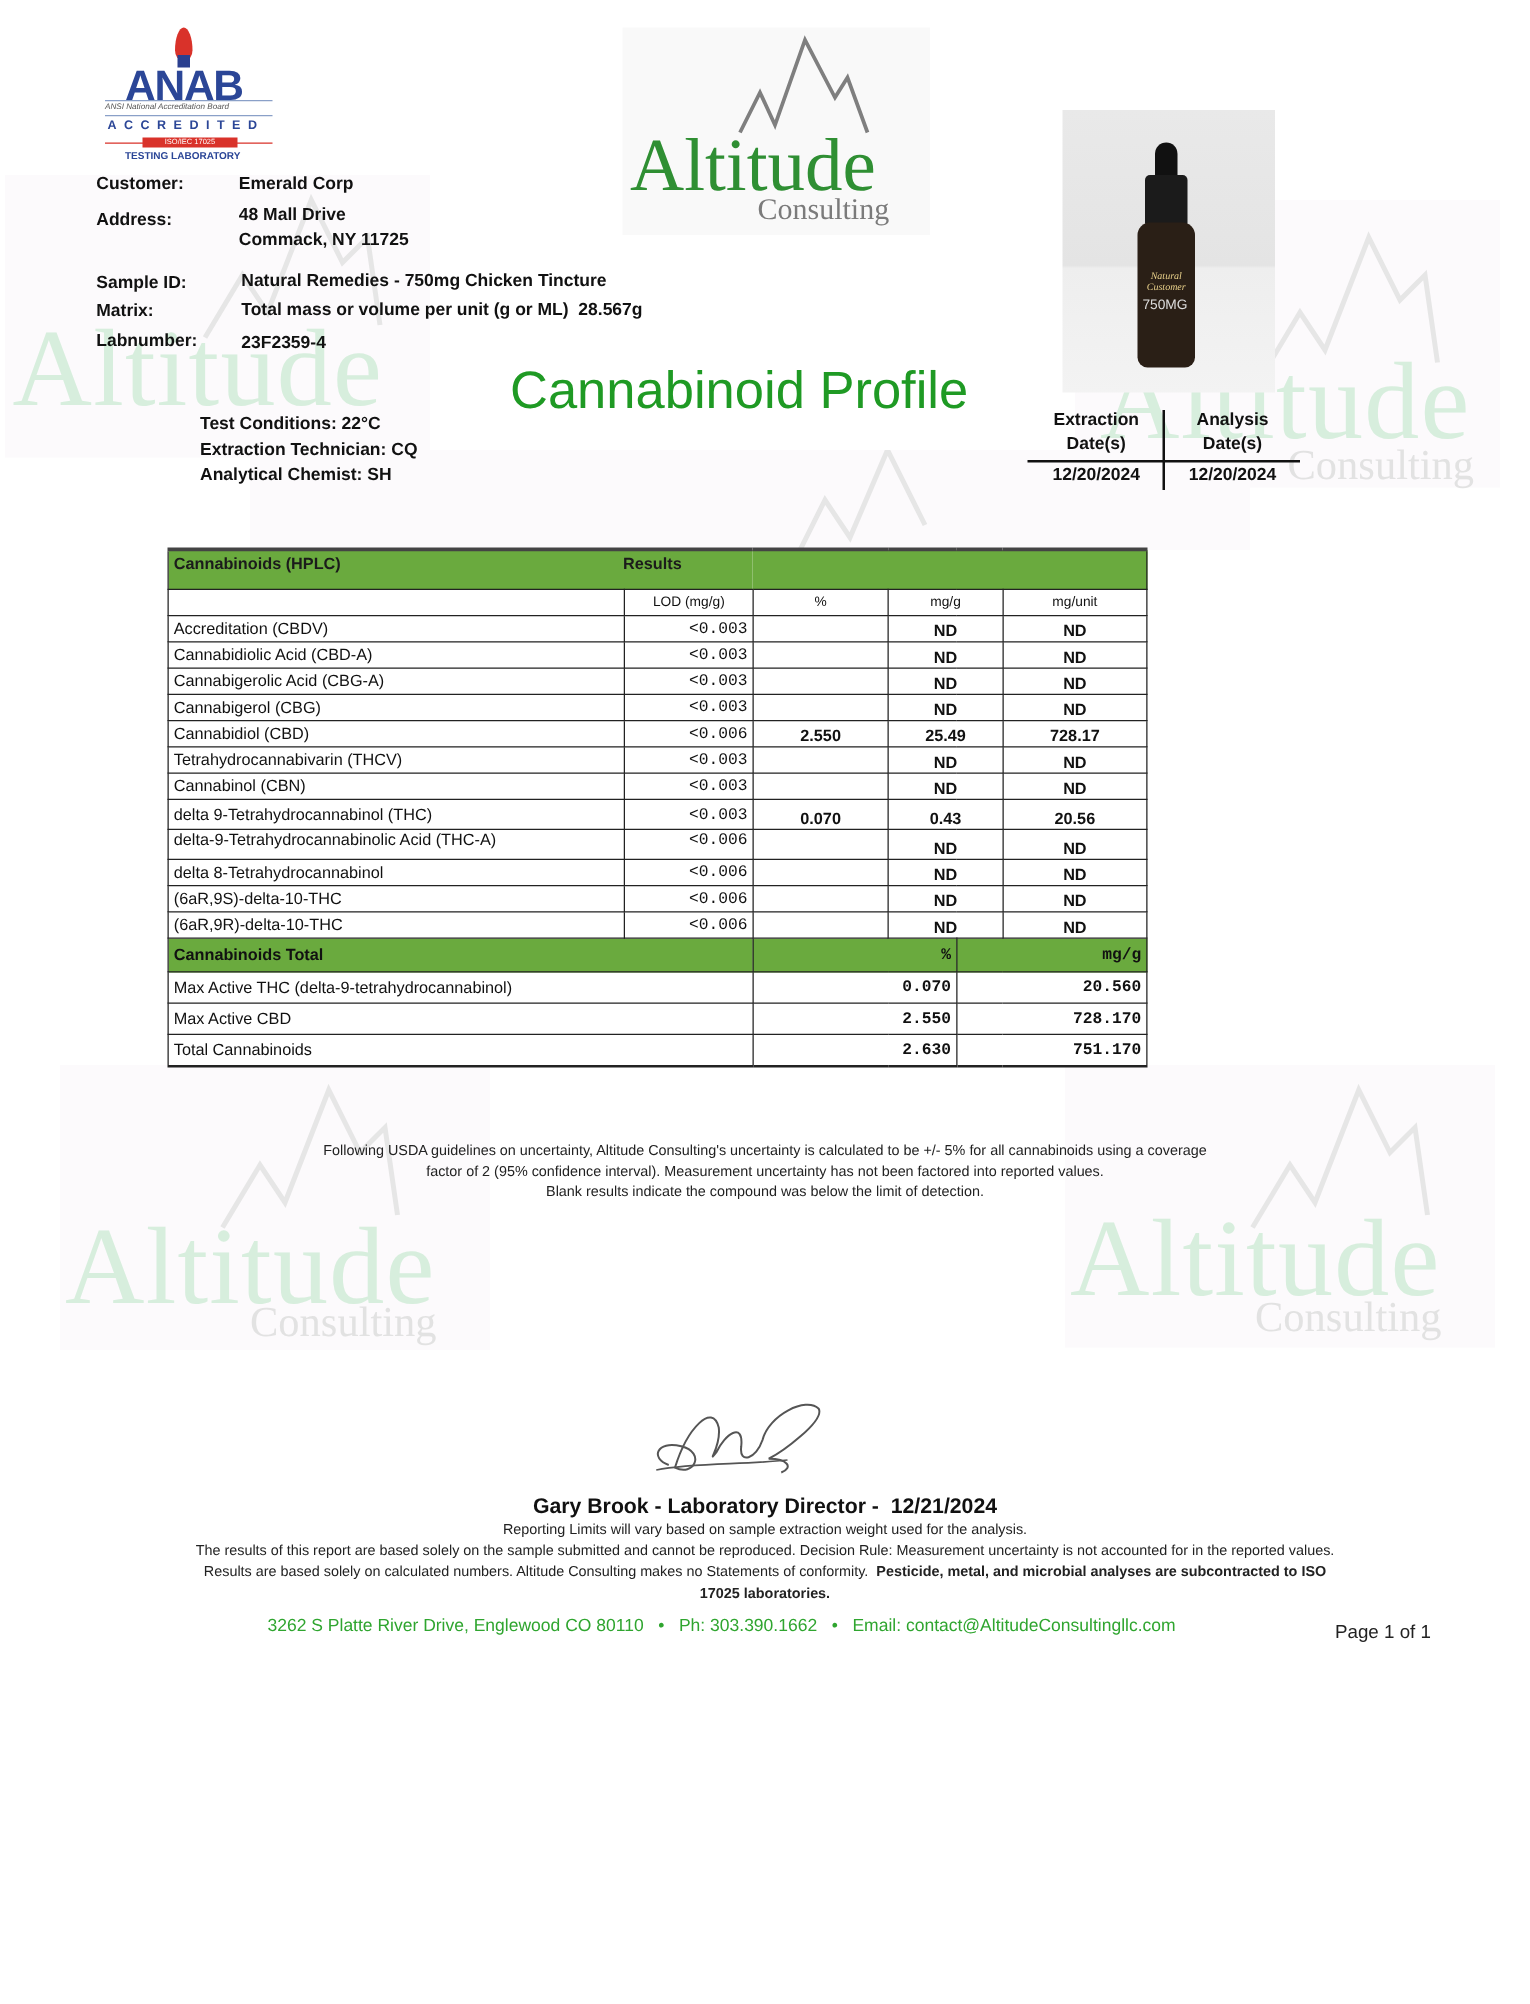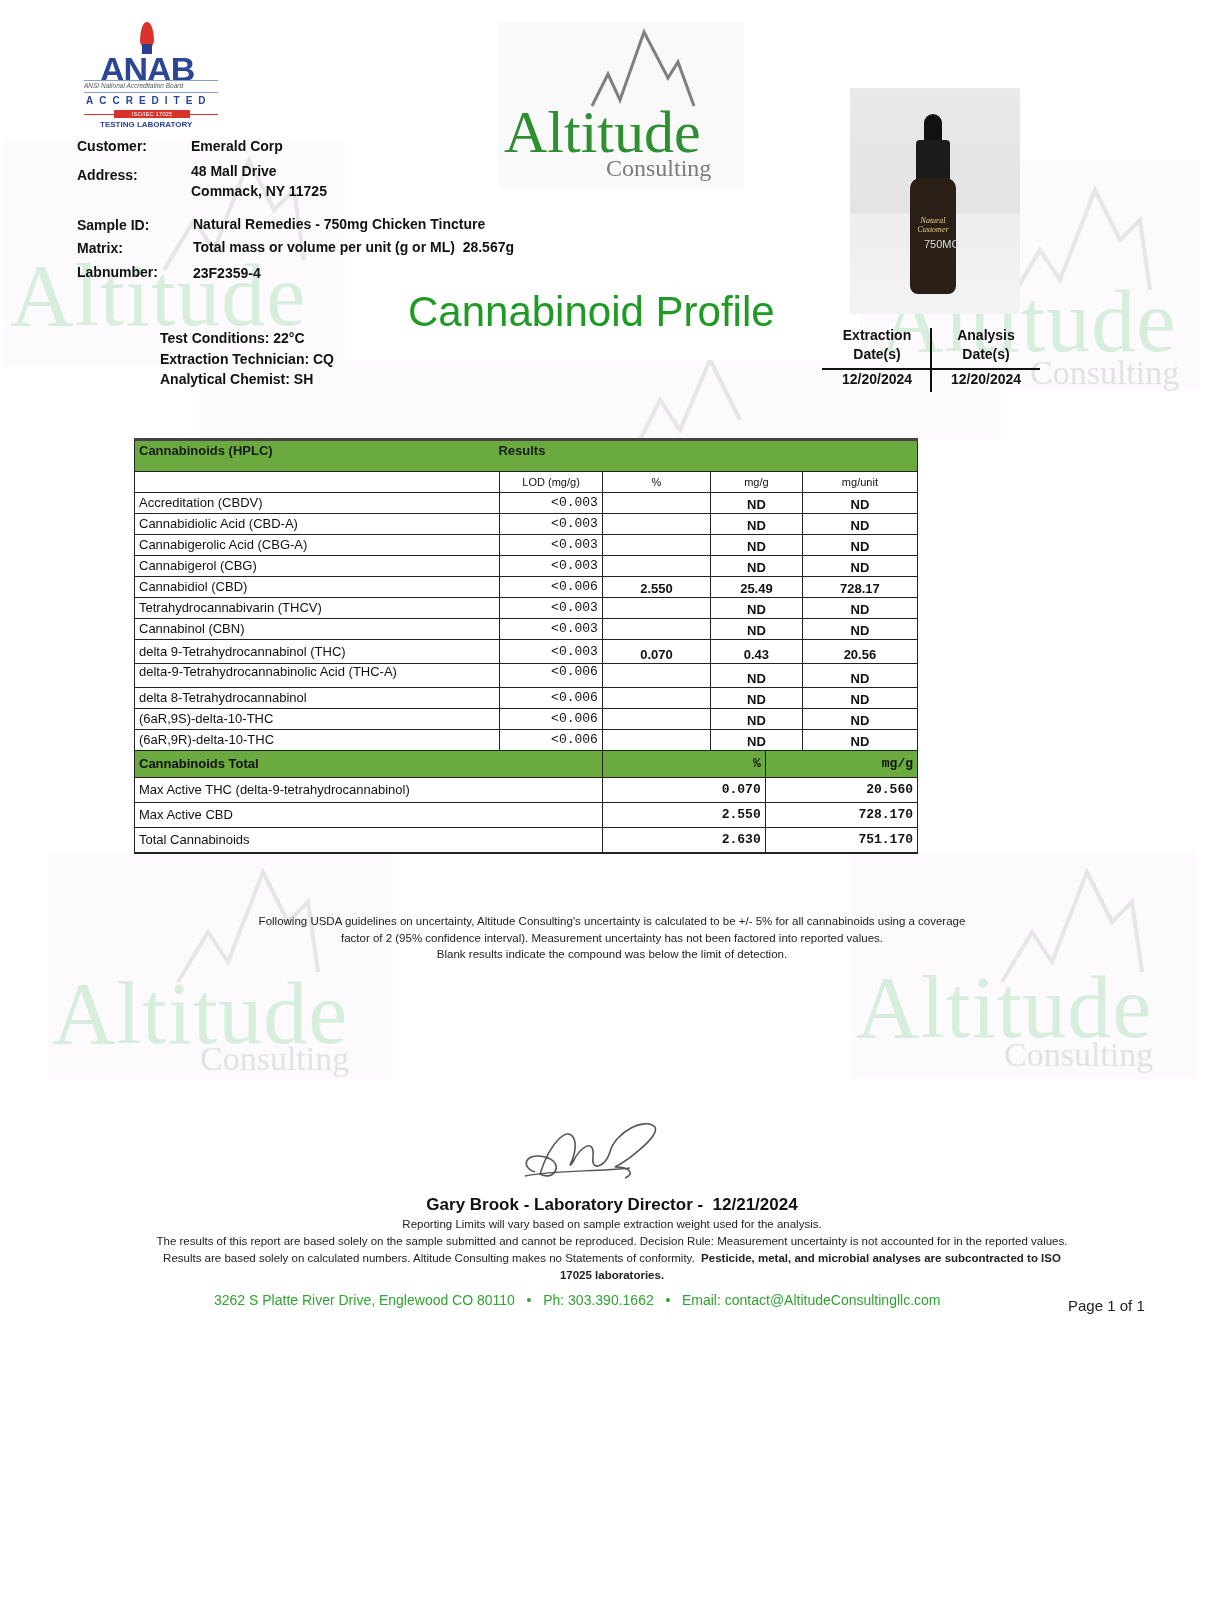--- a/index.html
+++ b/index.html
@@ -34,21 +34,21 @@
   .val { font-weight: bold; font-size: 14px; color: #111; }
 
   .title { left: 408px; top: 288px; font-size: 42px; color: #1f9a24; white-space: nowrap; }
 
   
   .photo { left: 850px; top: 88px; width: 170px; height: 226px; background: linear-gradient(#e9e9e9 0%, #e4e4e4 55%, #eeeeee 56%, #f3f3f3 100%); }
   .bottle { position: absolute; left: 60px; top: 90px; width: 46px; height: 116px; background: #2a1f16; border-radius: 10px 10px 8px 8px; }
   .cap { position: absolute; left: 66px; top: 52px; width: 34px; height: 42px; background: #1b1b1b; border-radius: 4px; }
   .dropper { position: absolute; left: 74px; top: 26px; width: 18px; height: 30px; background: #111; border-radius: 9px 9px 2px 2px; }
   .label-txt { position: absolute; left: 62px; top: 128px; width: 42px; color: #e8d08a; font-family: "Liberation Serif", serif; font-style: italic; font-size: 8px; text-align: center; line-height: 9px; }
-  .label-mg { position: absolute; left: 74px; top: 150px; width: 42px; color: #ddd; font-size: 11px; text-align: left; }
+  .label-mg { position: absolute; left: 58px; top: 150px; width: 42px; color: #ddd; font-size: 11px; text-align: right; }
 
   
   .dates { left: 822px; top: 326px; width: 218px; height: 66px; }
   .dates .col { position: absolute; top: 0; text-align: center; font-weight: bold; font-size: 14px; line-height: 19px; }
   .dates .hline { position: absolute; left: 0; top: 42px; width: 218px; height: 2px; background: #111; }
   .dates .vline { position: absolute; left: 108px; top: 2px; width: 2px; height: 64px; background: #111; }
 
   
   table.res { position: absolute; left: 134px; top: 438px; width: 784px; border-collapse: collapse; font-size: 13px; }
   table.res td { border: 1px solid #222; padding: 0 4px; height: 20px; line-height: 16px; }

